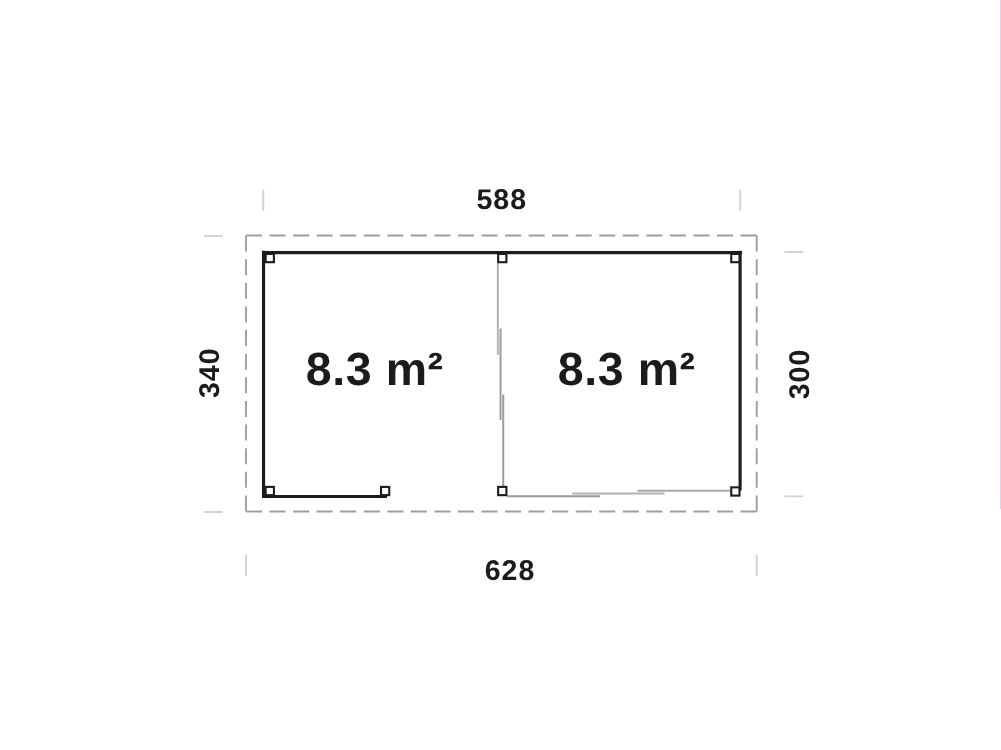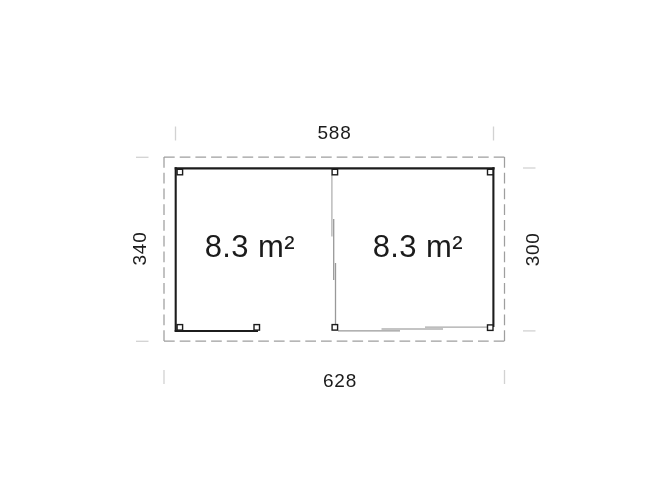--- a/index.html
+++ b/index.html
@@ -1,16 +1,16 @@
 <!DOCTYPE html>
 <html><head>
 <meta charset="utf-8">
 <style>
   html,body{margin:0;padding:0;background:#ffffff;}
-  .wrap{width:667px;height:500px;position:relative;background:#a21caf;overflow:hidden;}
+  .wrap{width:667px;height:500px;position:relative;background:#a21caf;overflow:hidden;font-weight:bold;}
   svg{display:block;}
   text{font-family:"Liberation Sans", sans-serif;fill:#1b1b1b;}
 </style>
 </head>
 <body>
 <div class="wrap">
 <svg width="667" height="500" viewBox="0 0 667 500" xmlns="http://www.w3.org/2000/svg">
 
   <rect x="0" y="0" width="667" height="500" fill="#ffffff"></rect>
 

